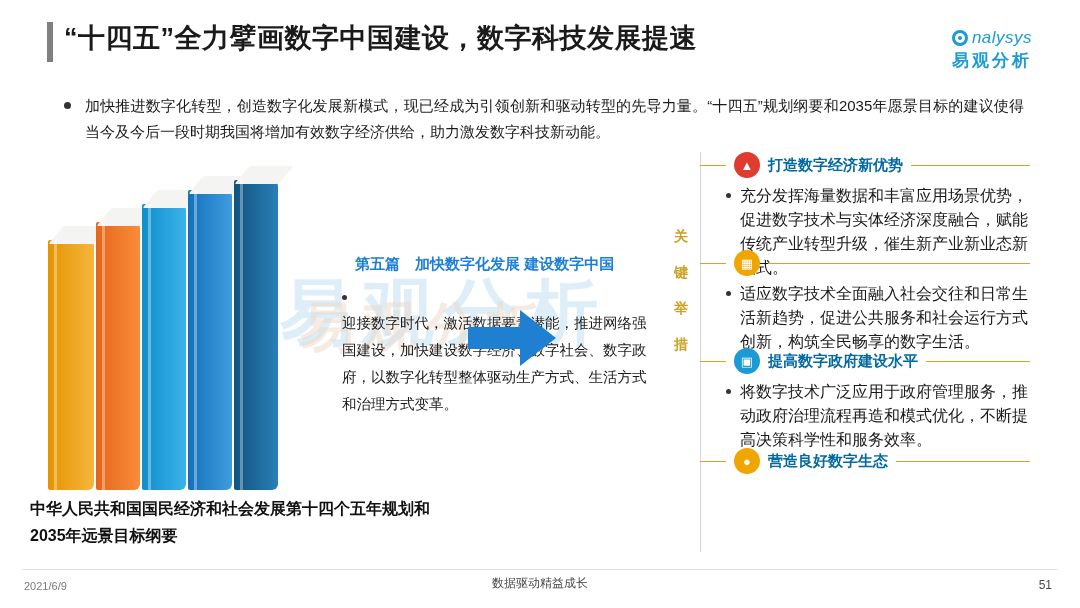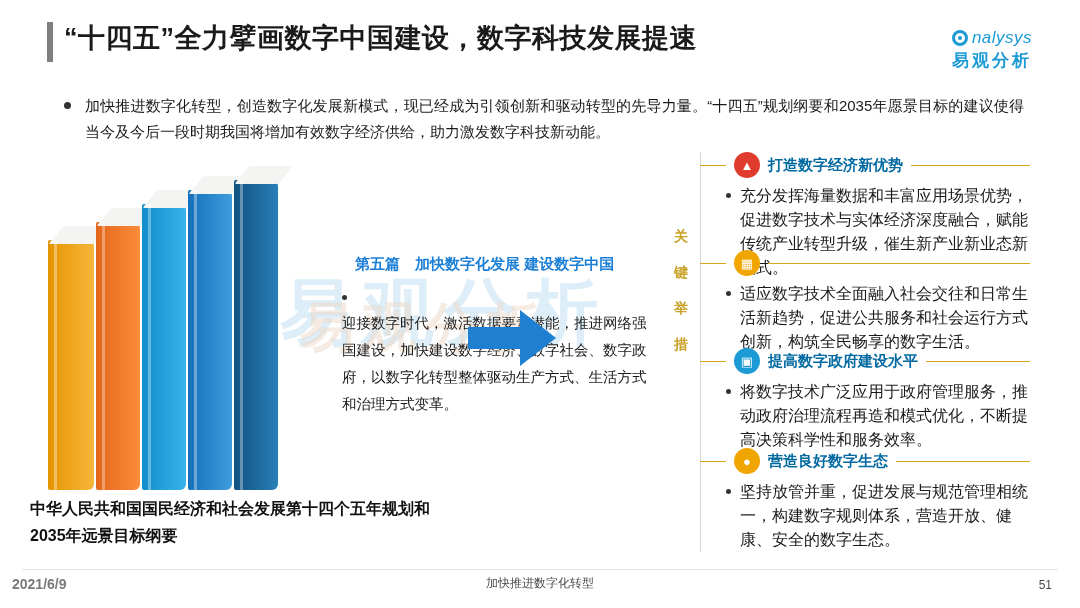--- a/index.html
+++ b/index.html
@@ -318,25 +318,24 @@
   .footer-rule {
     position: absolute;
     left: 22px;
     right: 22px;
     bottom: 38px;
     height: 1px;
     background: #e3e3e3;
   }
   .foot-date {
     position: absolute;
-    left: 12px;
+    left: 24px;
     bottom: 16px;
-    font-size: 14px;
+    font-size: 11px;
     color: #7a7a7a;
-    font-weight: bold;
   }
   .foot-center {
     position: absolute;
     left: 0;
     right: 0;
     bottom: 16px;
     text-align: center;
     font-size: 12px;
     color: #4a4a4a;
   }
@@ -446,22 +445,18 @@
   </div>
 </div>
 
 <div class="section" style="top:448px;">
   <div class="sec-head">
     <span class="line-left"></span>
     <span class="sec-icon" style="background:#f0a500;">●</span>
     <span class="sec-title">营造良好数字生态</span>
     <span class="line-right"></span>
   </div>
-  <div class="sec-body">
-    <span class="dot"></span>
-    <span class="txt">坚持放管并重，促进发展与规范管理相统一，构建数字规则体系，营造开放、健康、安全的数字生态。</span>
-  </div>
 </div>
 
 <div class="footer-rule"></div>
 <div class="foot-date">2021/6/9</div>
-<div class="foot-center">加快推进数字化转型</div>
+<div class="foot-center">数据驱动精益成长</div>
 <div class="foot-page">51</div>
 
 </body></html>

